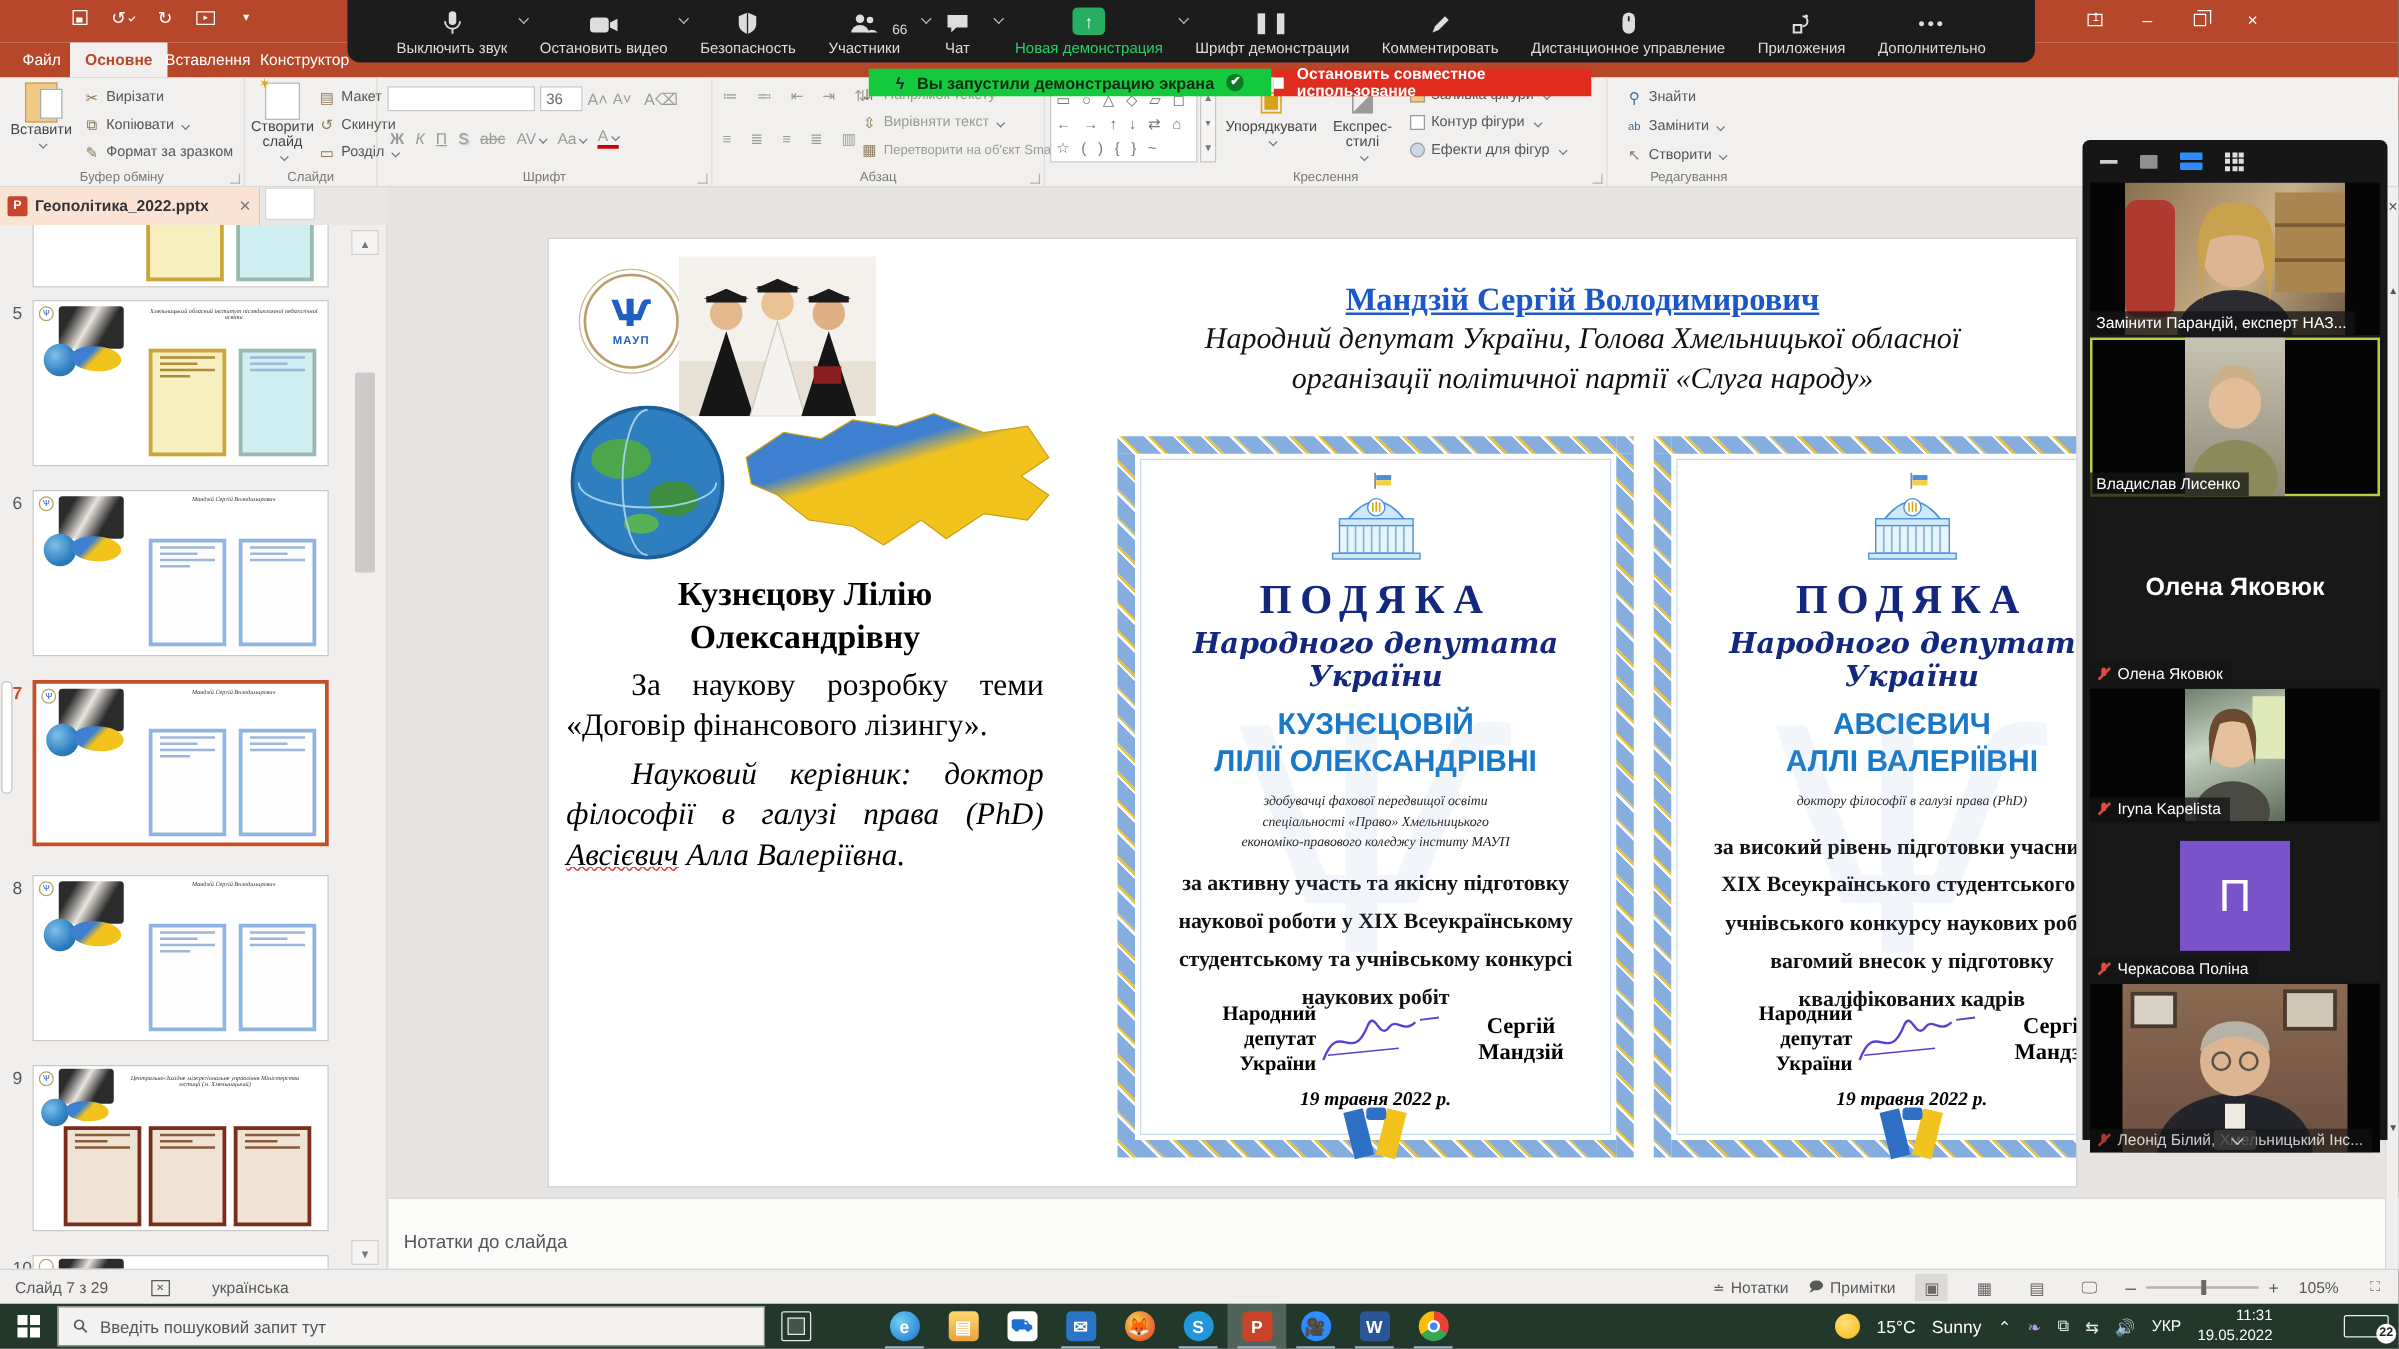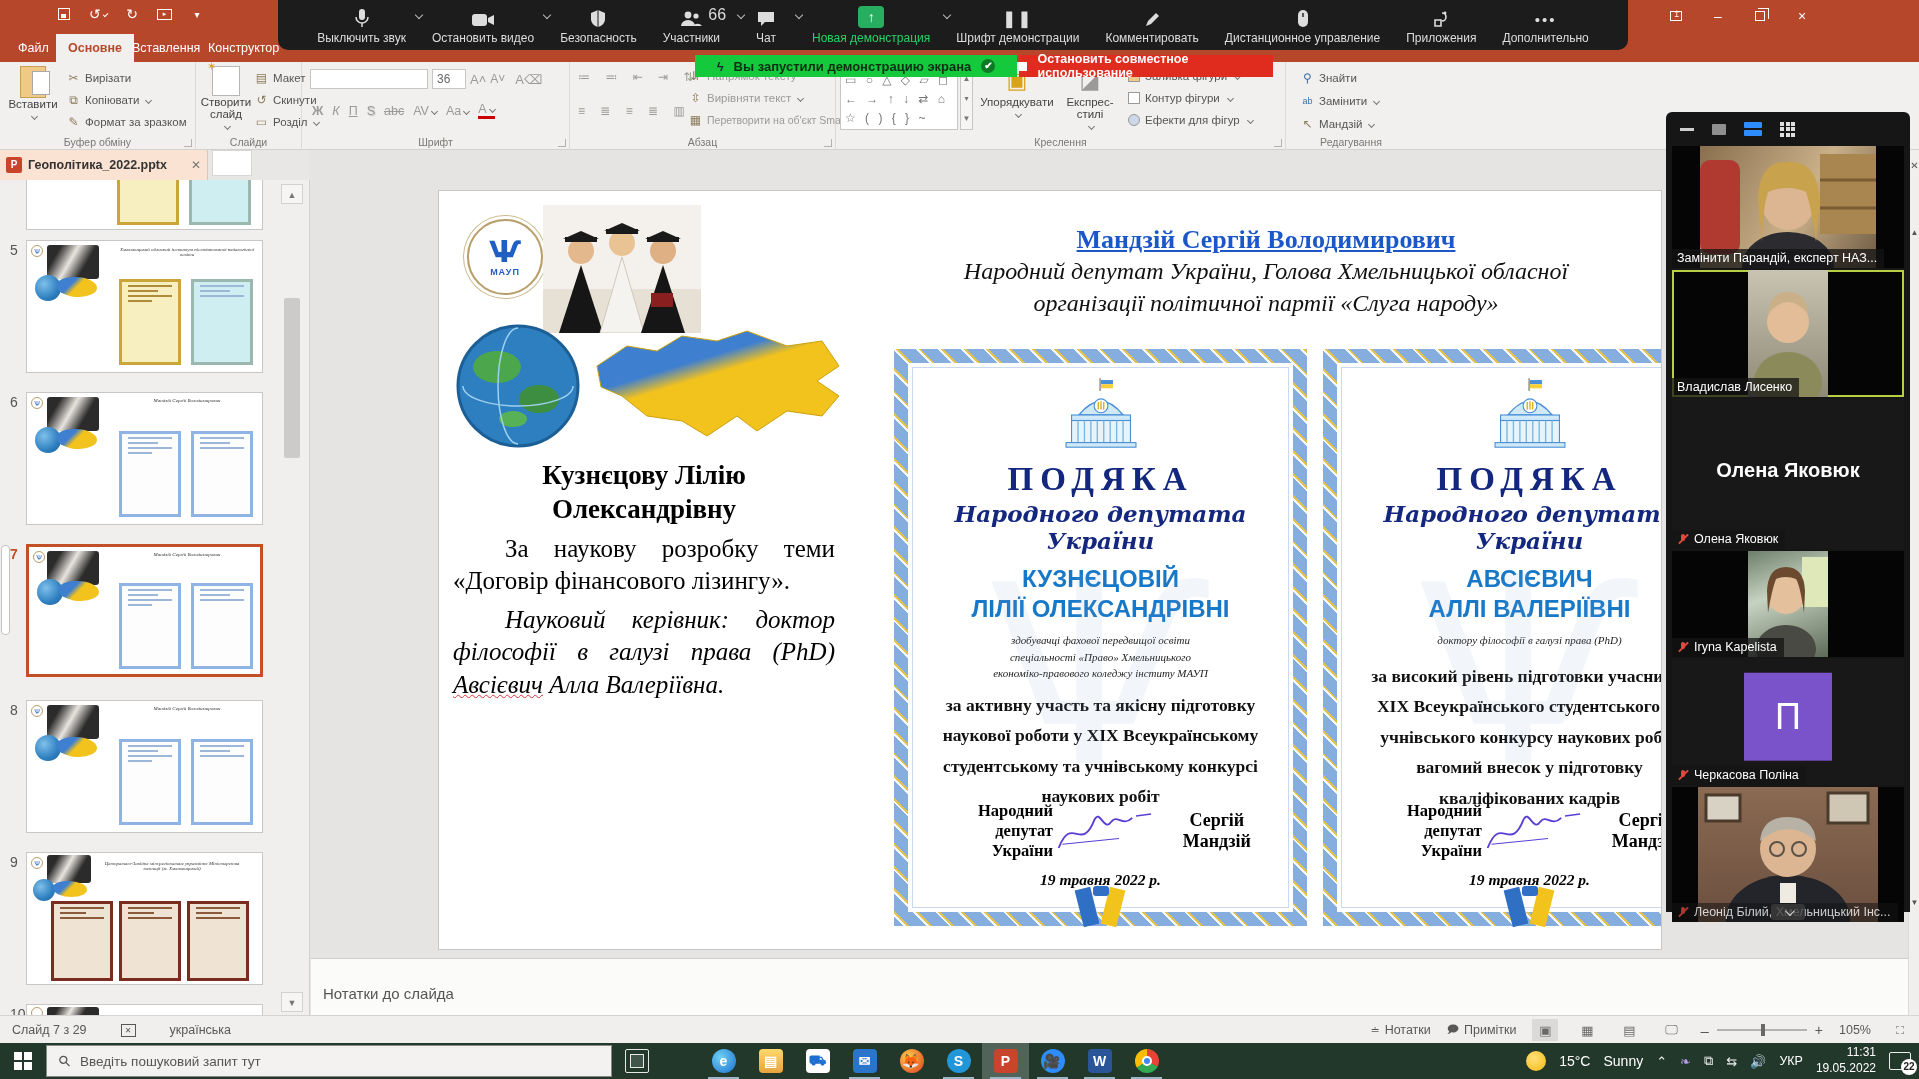--- a/index.html
+++ b/index.html
@@ -50,21 +50,21 @@
   .shapes-box { position:absolute; left:96px; top:6px; width:118px; height:62px; background:#fff; border:1px solid #c8c6c4; padding:2px 4px; color:#777; font-size:12px; line-height:19px; letter-spacing:3px; overflow:hidden; }
   .shapes-scroll { position:absolute; left:216px; top:6px; width:13px; height:62px; border:1px solid #c8c6c4; background:#f6f5f4; font-size:8px; color:#777; text-align:center; line-height:20px; }
   .stackbtn { display:flex; align-items:center; gap:5px; height:20px; white-space:nowrap; color:#555; }
   .colorchip { width:12px; height:12px; border:1px solid #999; }
 
   
   .zoombar { position:absolute; left:278px; top:0; width:1350px; height:50px; background:#1c1c1c; border-radius:0 0 10px 10px; display:flex; align-items:center; justify-content:center; gap:26px; z-index:60; }
   .zbtn { display:flex; flex-direction:column; align-items:center; color:#ddd; font-size:12px; gap:3px; position:relative; min-width:40px; }
   .zbtn .zic { height:22px; display:flex; align-items:flex-end; justify-content:center; }
   .zchev { position:absolute; top:6px; right:-16px; width:6px; height:6px; border-right:1.4px solid #bbb; border-bottom:1.4px solid #bbb; transform:rotate(45deg); }
-  .zbadge { position:absolute; top:0px; right:-6px; color:#ddd; font-size:16px; }
+  .zbadge { position:absolute; top:12px; right:-6px; color:#ddd; font-size:11px; }
   .zgreen { color:#25d366; }
   .sharebtn-ic { width:26px; height:22px; background:#27ae60; border-radius:4px; color:#fff; display:flex; align-items:center; justify-content:center; font-size:14px; font-weight:bold; }
   .pause-ic { color:#ddd; font-size:16px; font-weight:bold; letter-spacing:2px; }
 
   
   .banner { position:absolute; top:55px; height:22px; display:flex; align-items:center; justify-content:center; gap:10px; font-size:13px; font-weight:bold; z-index:70; }
   .banner.green { left:695px; width:322px; background:#14c93c; color:#0b2e12; }
   .banner.red { left:1019px; width:254px; background:#e02b1f; color:#fff; font-size:12.5px; }
   .chk { width:14px; height:14px; border-radius:50%; background:#0d7a24; color:#fff; font-size:10px; line-height:14px; text-align:center; }
   .stopsq { width:9px; height:9px; background:#fff; }
@@ -188,21 +188,21 @@
   .tb-taskview:before { content:""; position:absolute; inset:4px; border:1.2px solid #e8e8e8; background:rgba(255,255,255,.15); }
   .tb-apps { position:absolute; left:700px; top:0; display:flex; height:36px; }
   .tbapp { width:47px; height:36px; display:flex; align-items:center; justify-content:center; position:relative; }
   .tbapp.open:after { content:""; position:absolute; left:8px; bottom:0; width:31px; height:2.5px; background:#9ab6c9; }
   .tbapp.current { background:rgba(255,255,255,0.22); }
   .ic24 { width:24px; height:24px; border-radius:4px; display:flex; align-items:center; justify-content:center; font-weight:bold; font-size:14px; color:#fff; }
   .tb-tray { position:absolute; right:8px; top:0; height:36px; display:flex; align-items:center; gap:13px; font-size:12.5px; }
   .sun { width:20px; height:20px; border-radius:50%; background:radial-gradient(circle at 40% 35%, #ffe07a, #f5b912); }
   .trayic { color:#eee; font-size:13px; }
   .clock { text-align:right; font-size:12px; line-height:1.3; }
-  .notif { position:relative; width:22px; height:18px; border:1.5px solid #eee; border-radius:2px; }
+  .notif { position:relative; width:36px; height:18px; border:1.5px solid #eee; border-radius:2px;margin-left:44px; }
   .notif .cnt { position:absolute; right:-7px; bottom:-6px; background:#fff; color:#222; border-radius:50%; width:16px; height:16px; font-size:10px; line-height:16px; text-align:center; font-weight:bold; }
 </style>
 </head>
 <body>
 
 <div id="root">
 
   <div class="titlebar">
     <div class="qat">
       <span class="qi">
@@ -376,21 +376,21 @@
             <span class="ic" style="color:#3a6ea5;">⚲</span>
             <span>Знайти</span>
           </span>
         <span class="smbtn">
             <span class="ic" style="color:#3a6ea5;font-size:9px;">ab</span>
             <span>Замінити</span>
             <span class="chev"></span>
           </span>
         <span class="smbtn">
             <span class="ic">↖</span>
-            <span>Мандзій</span>
+            <span>Створити</span>
             <span class="chev"></span>
           </span>
       </div>
       <div class="rglabel">Редагування</div>
     </div>
   </div>
 
   <div class="zoombar">
     <div class="zbtn">
       <span class="zic">

